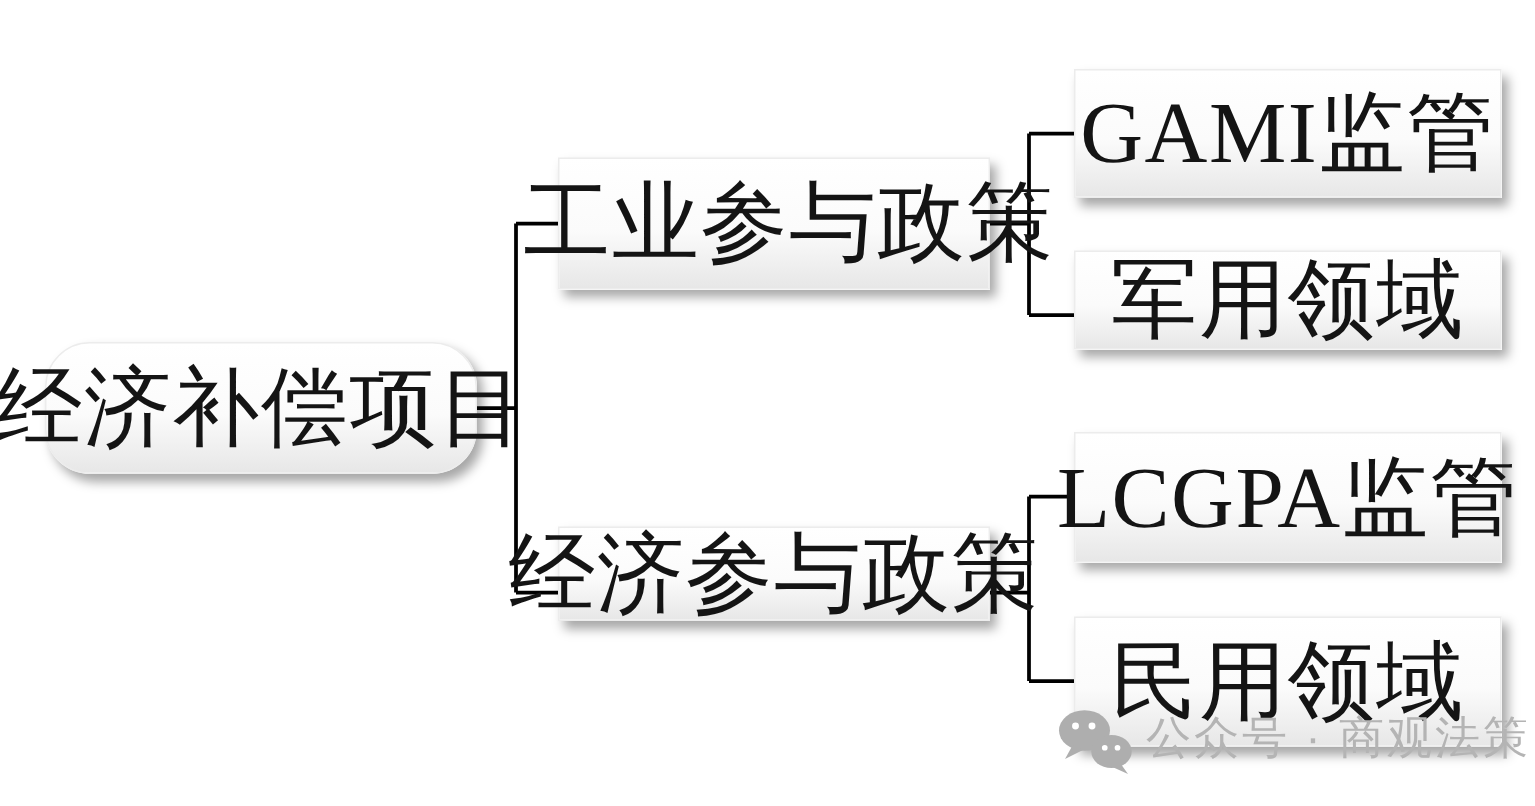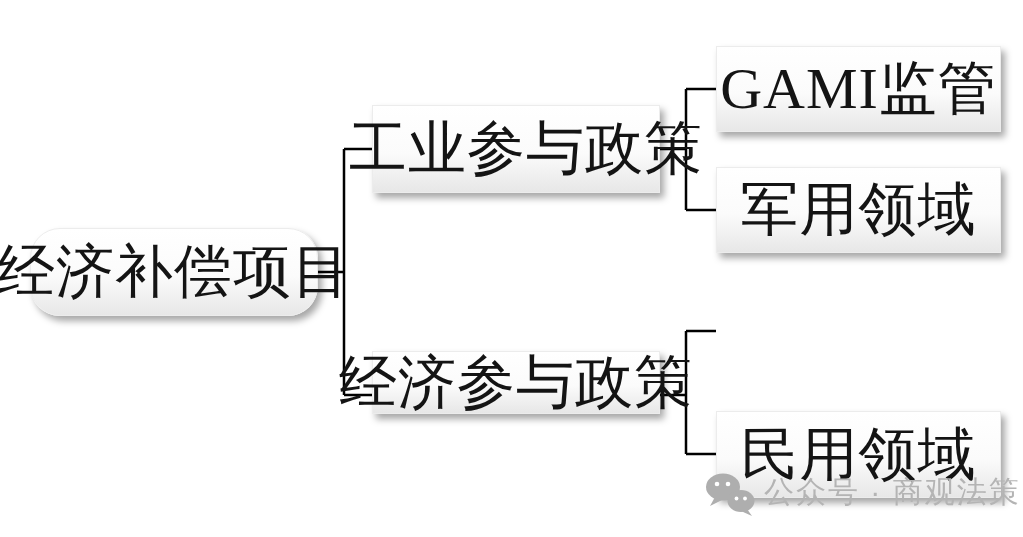--- a/index.html
+++ b/index.html
@@ -28,21 +28,21 @@
     box-shadow: 4px 5px 7px rgba(0,0,0,0.35);
     color: #141414;
     font-size: 58px;
     white-space: nowrap;
     letter-spacing: 1px;
   }
   .node-root       { left: 30px;  top: 228px; width: 288px; height: 88px; border-radius: 30px; }
   .node-industrial { left: 372px; top: 105px; width: 288px; height: 88px; padding-left: 20px; }
   .node-economic   { left: 372px; top: 351px; width: 288px; height: 63px; justify-content: center; }
   .node-gami       { left: 716px; top: 46px;  width: 285px; height: 86px; }
-  .node-military   { left: 716px; top: 167px; width: 285px; height: 86px; }
+  .node-military   { left: 716px; top: 167px; width: 285px; height: 66px; }
   .node-lcgpa      { left: 716px; top: 288px; width: 285px; height: 87px; }
   .node-civil      { left: 716px; top: 411px; width: 285px; height: 87px; }
   .watermark {
     position: absolute;
     left: 704px; top: 472px;
     display: flex;
     gap: 8px;
   }
   .watermark-text {
     font-family: "Liberation Sans", "DejaVu Sans", sans-serif;
@@ -77,20 +77,23 @@
   </div>
 
   <div class="node node-gami">
     <span>GAMI监管</span>
   </div>
 
   <div class="node node-military">
     <span>军用领域</span>
   </div>
 
+  <div class="node node-lcgpa">
+    <span>LCGPA监管</span>
+  </div>
 
   <div class="node node-civil">
     <span>民用领域</span>
   </div>
 
   <div class="watermark">
     <svg class="wechat-icon" width="52" height="44" viewBox="0 0 52 44" xmlns="http://www.w3.org/2000/svg">
       <g fill="#aeaeae">
         <ellipse cx="19" cy="15" rx="17" ry="13.5"></ellipse>
         <path d="M11 25 L6 34 L18 28 Z"></path>

